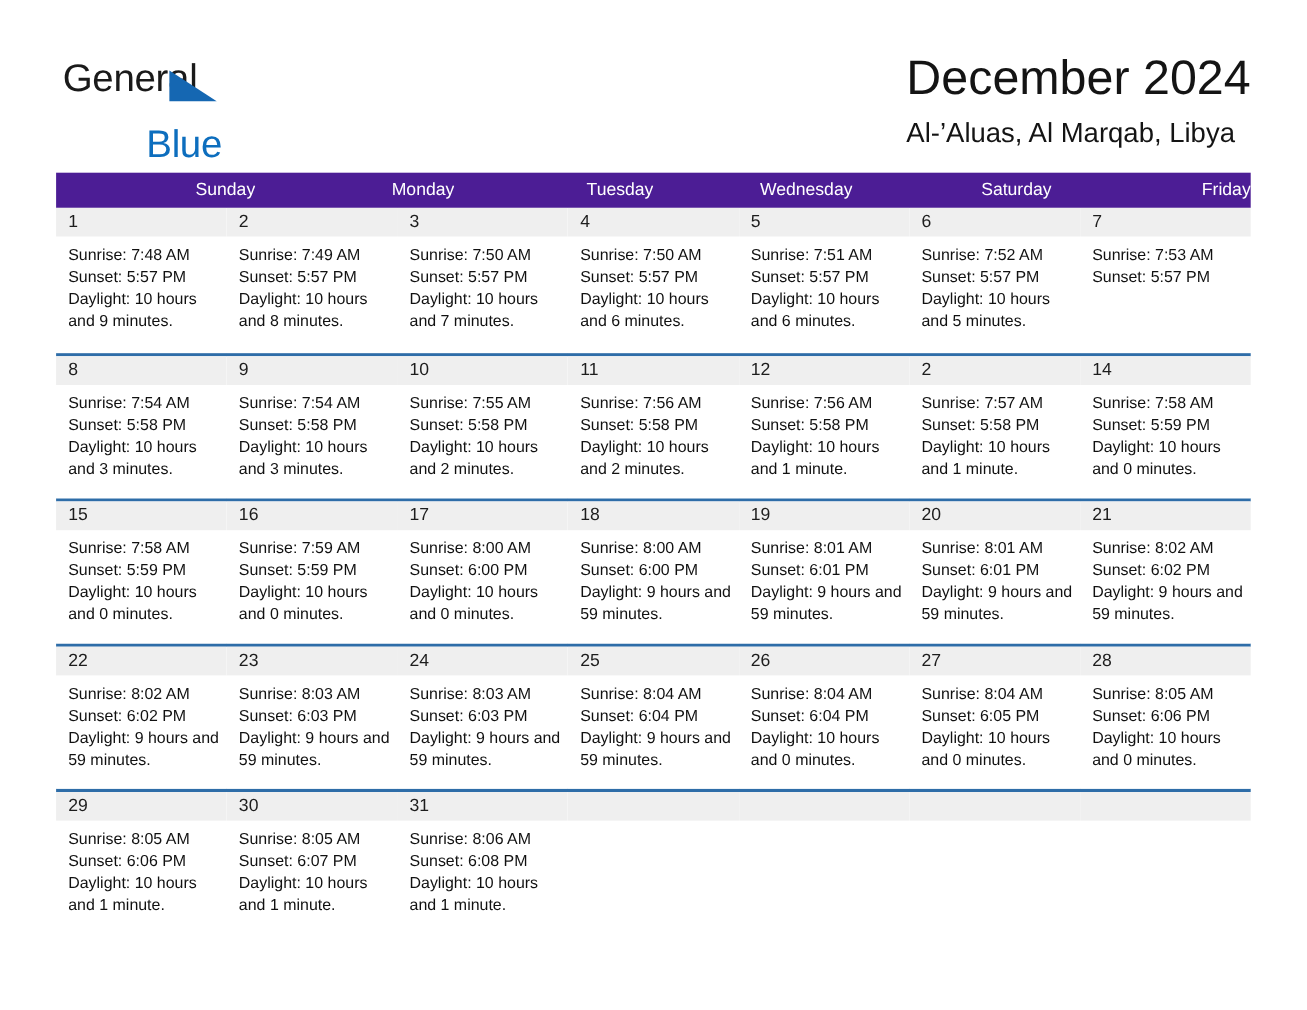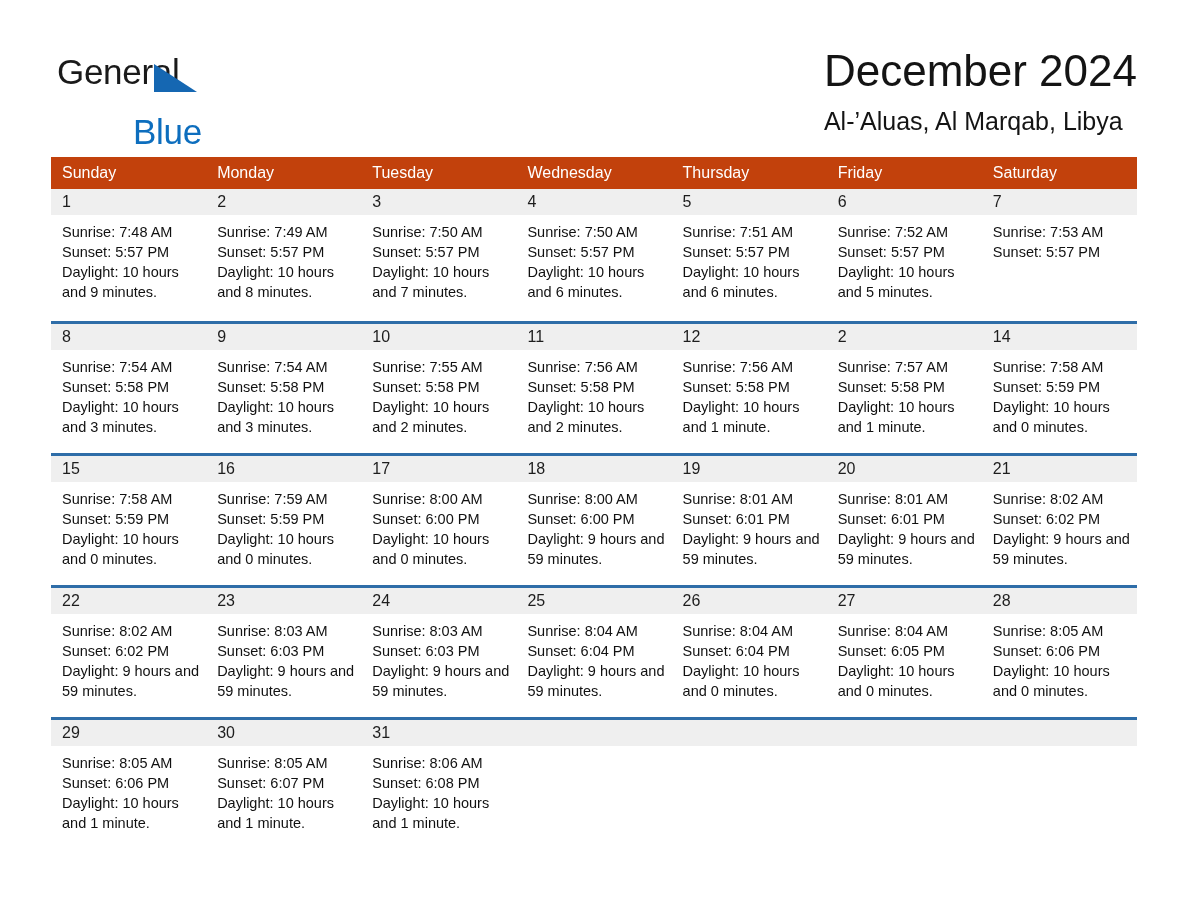--- a/index.html
+++ b/index.html
@@ -92,22 +92,23 @@
 
   
   .calendar {
     position: absolute;
     left: 51px;
     top: 157px;
     width: 1086px;
   }
   .weekday-row {
     display: flex;
-    background: #c2410c;
+    background: #4c1d95;
     height: 32px;
+    text-align: right;
   }
   .weekday {
     flex: 1 1 0;
     min-width: 0;
     color: #ffffff;
     font-size: 16px;
     line-height: 32px;
     padding-left: 11px;
     box-sizing: border-box;
     white-space: nowrap;
@@ -177,23 +178,22 @@
 
   </div>
 
   <div class="calendar">
 
     <div class="weekday-row">
       <div class="weekday">Sunday</div>
       <div class="weekday">Monday</div>
       <div class="weekday">Tuesday</div>
       <div class="weekday">Wednesday</div>
-      <div class="weekday">Thursday</div>
+      <div class="weekday">Saturday</div>
       <div class="weekday">Friday</div>
-      <div class="weekday">Saturday</div>
     </div>
 
     <div class="week-row first">
       <div class="day-cell">
         <div class="day-number">1</div>
         <div class="day-info">
           <div>Sunrise: 7:48 AM</div>
           <div>Sunset: 5:57 PM</div>
           <div class="daylight-line">Daylight: 10 hours and 9 minutes.</div>
         </div>

